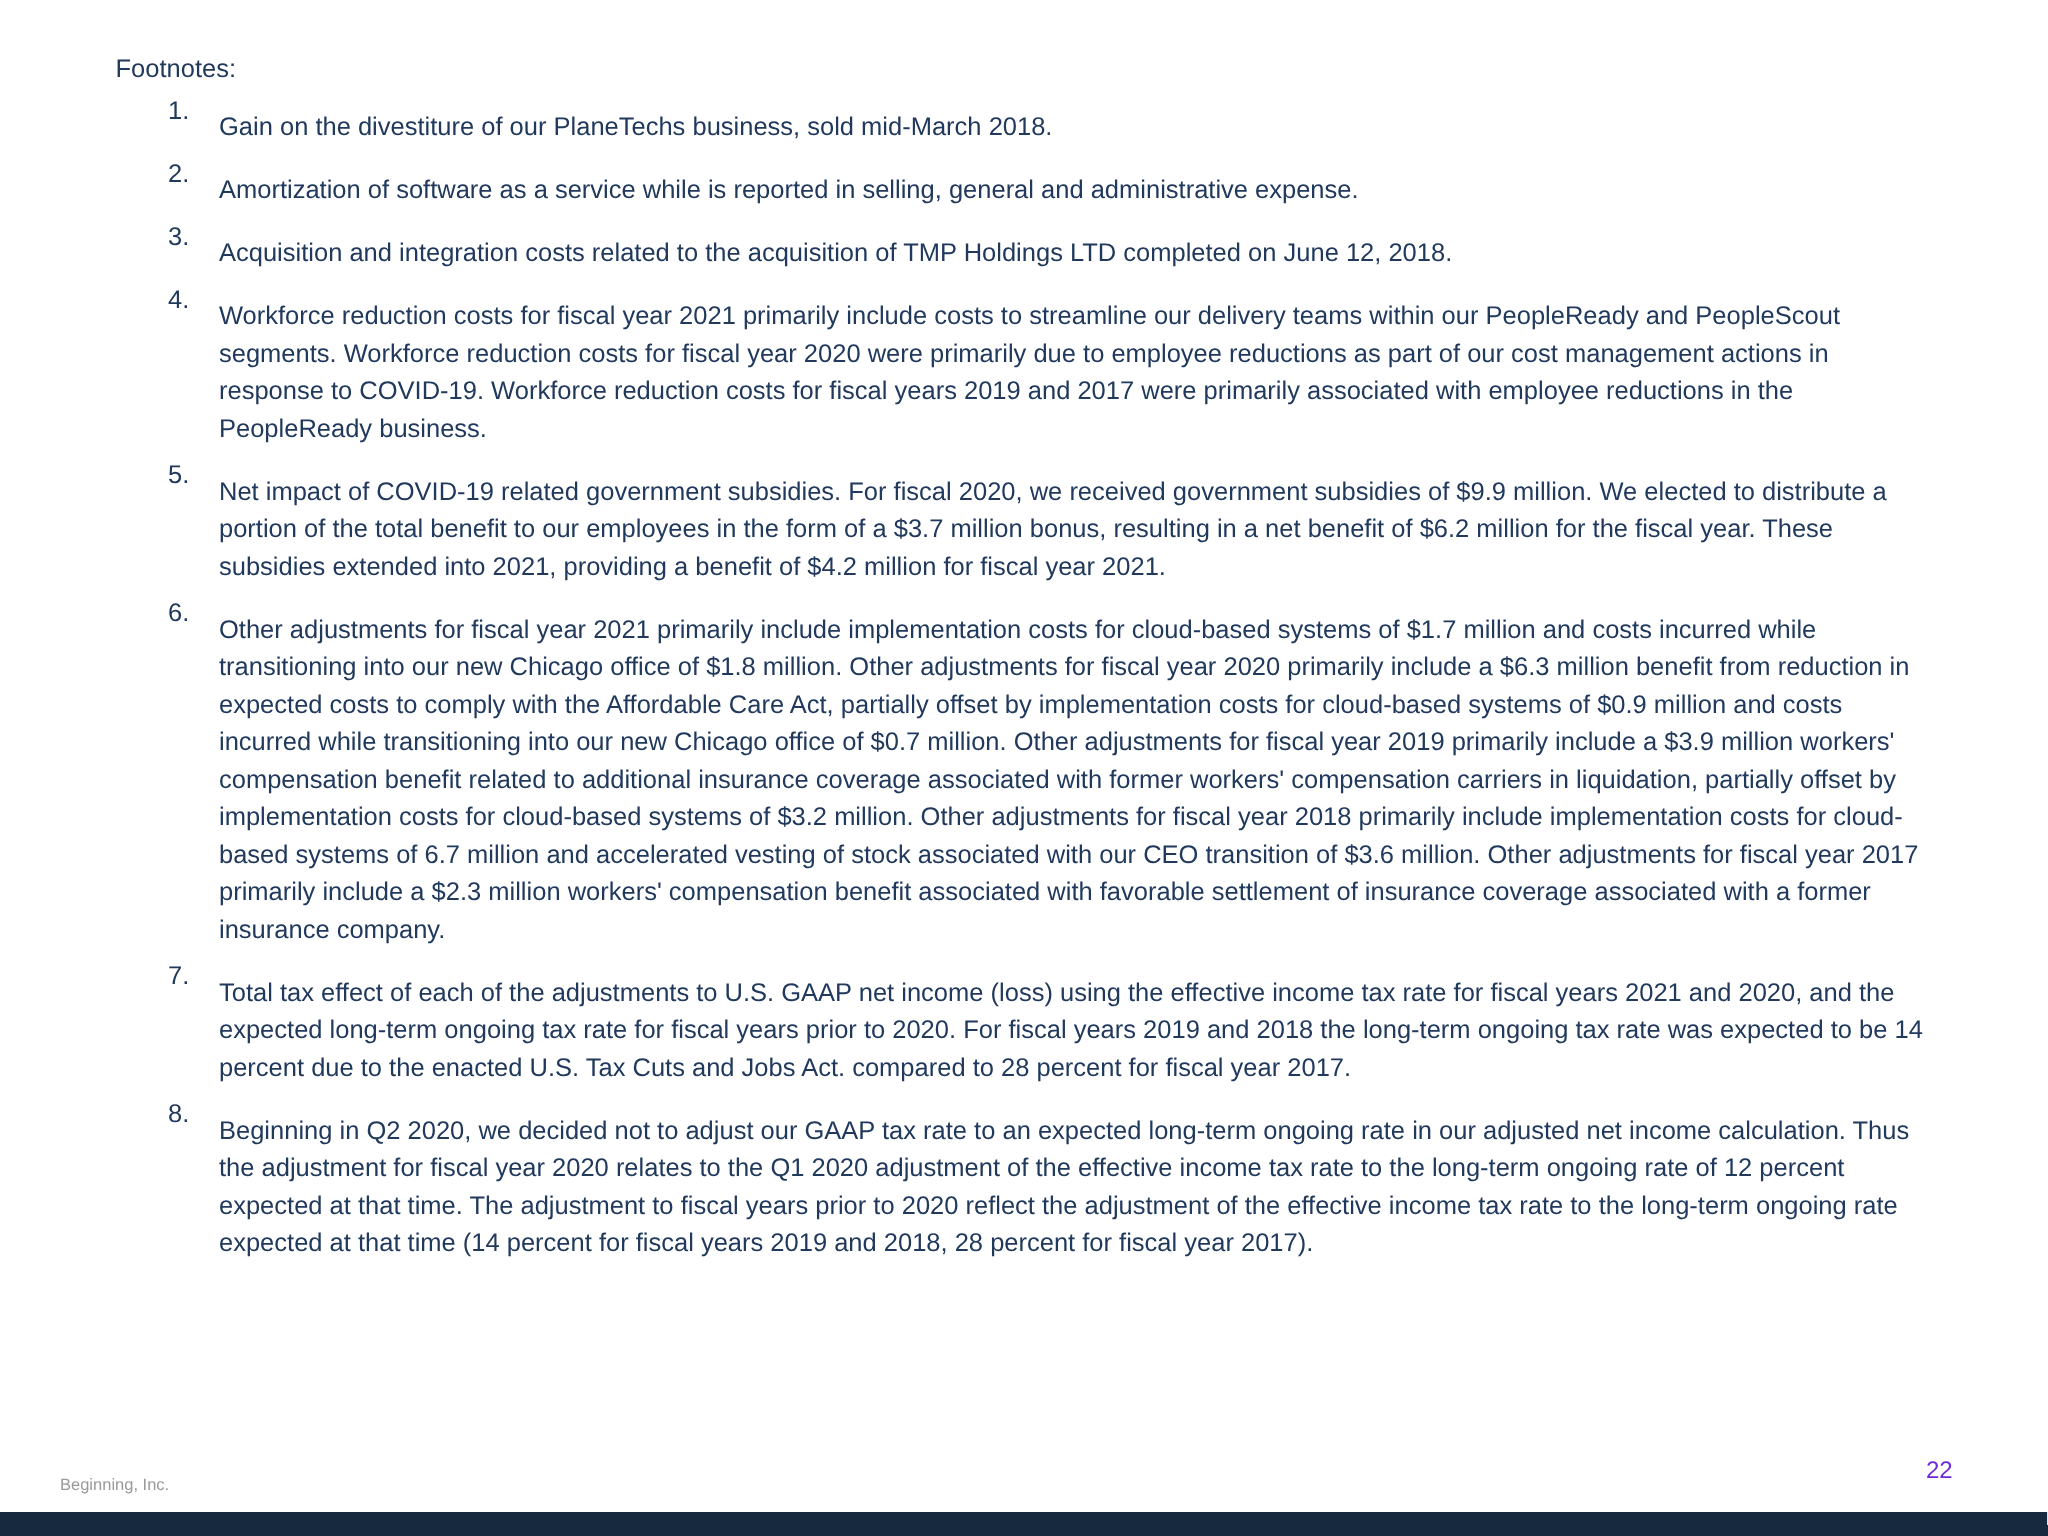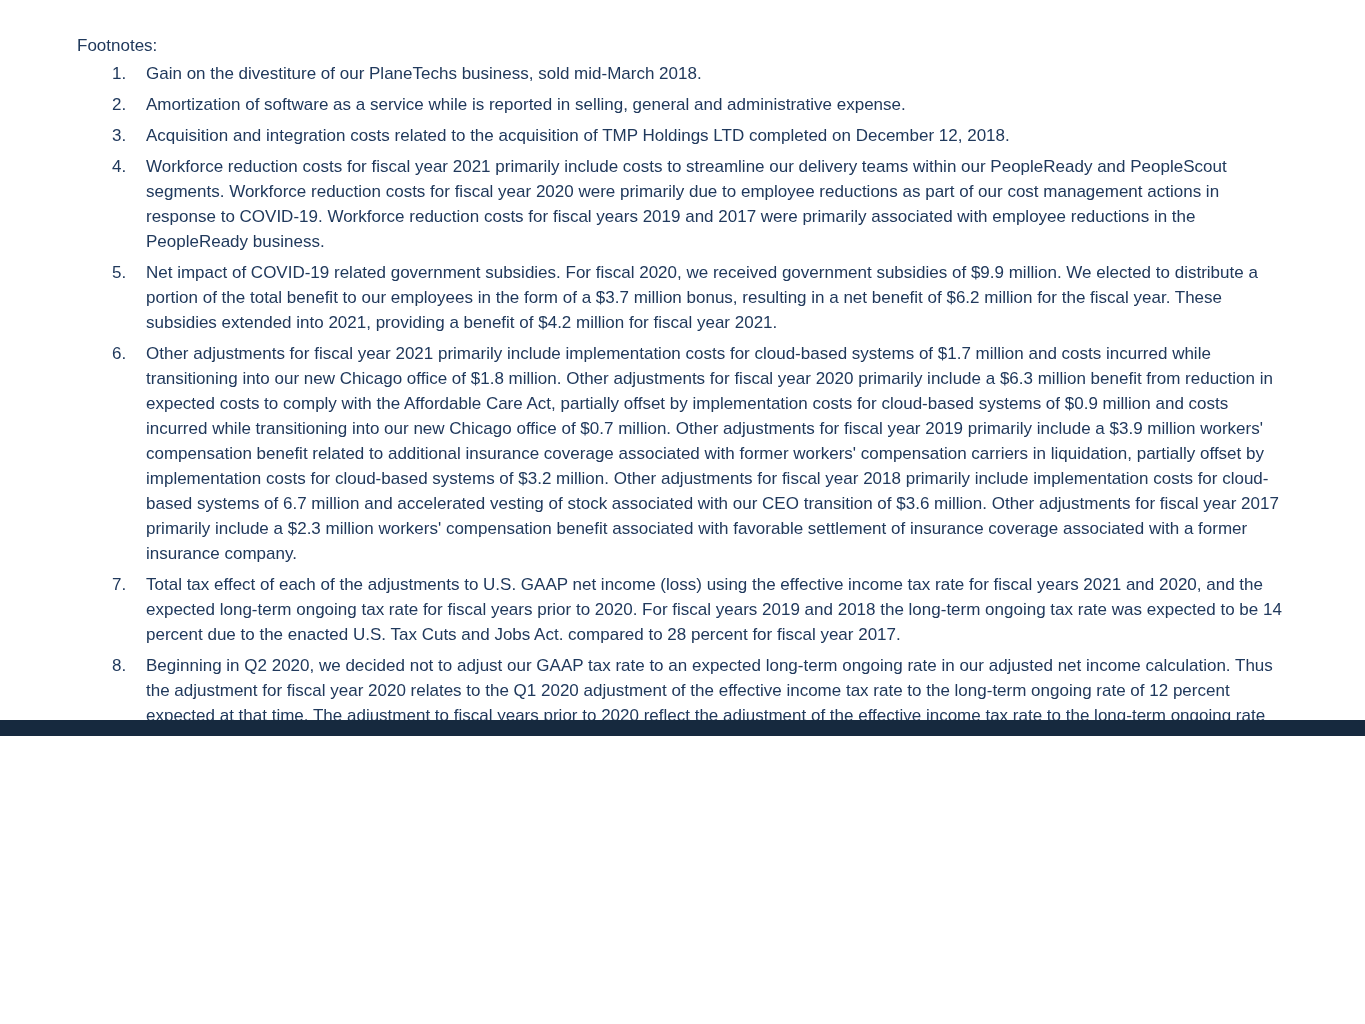--- a/index.html
+++ b/index.html
@@ -3,21 +3,21 @@
 <meta charset="utf-8">
 <style>
   html, body {
     margin: 0;
     padding: 0;
     background: #ffffff;
   }
   .slide {
     position: relative;
     width: 1365px;
-    height: 736px;
+    height: 1024px;
     background: #ffffff;
     overflow: hidden;
     font-family: "Liberation Sans", sans-serif;
     color: #20395c;
   }
   .title {
     position: absolute;
     left: 77px;
     top: 35px;
     font-size: 17px;
@@ -41,34 +41,35 @@
     line-height: 25px;
     color: #20395c;
   }
   ol.footnotes li .num {
     flex: 0 0 34px;
     width: 34px;
   }
   ol.footnotes li .txt {
     flex: 1 1 auto;
     max-width: 1138px;
+    margin-top: 11px;
   }
   .footer-company {
     position: absolute;
     left: 40px;
     top: 984px;
     font-size: 11px;
     color: #9a9a9a;
   }
   .page-number {
     position: absolute;
     left: 1284px;
     top: 972px;
-    font-size: 12px;
-    color: #be185d;
+    font-size: 16px;
+    color: #6d28d9;
   }
   .bottom-bar {
     position: absolute;
     left: 0;
     bottom: 0;
     width: 100%;
     height: 16px;
     background: #16293e;
   }
 </style>
@@ -83,21 +84,21 @@
     <li>
       <span class="num">1.</span>
       <span class="txt">Gain on the divestiture of our PlaneTechs business, sold mid-March 2018.</span>
     </li>
     <li>
       <span class="num">2.</span>
       <span class="txt">Amortization of software as a service while is reported in selling, general and administrative expense.</span>
     </li>
     <li>
       <span class="num">3.</span>
-      <span class="txt">Acquisition and integration costs related to the acquisition of TMP Holdings LTD completed on December 12, 2018.</span>
+      <span class="txt">Acquisition and integration costs related to the acquisition of TMP Holdings LTD completed on June 12, 2018.</span>
     </li>
     <li>
       <span class="num">4.</span>
       <span class="txt">Workforce reduction costs for fiscal year 2021 primarily include costs to streamline our delivery teams within our PeopleReady and PeopleScout segments. Workforce reduction costs for fiscal year 2020 were primarily due to employee reductions as part of our cost management actions in response to COVID-19. Workforce reduction costs for fiscal years 2019 and 2017 were primarily associated with employee reductions in the PeopleReady business.</span>
     </li>
     <li>
       <span class="num">5.</span>
       <span class="txt">Net impact of COVID-19 related government subsidies. For fiscal 2020, we received government subsidies of $9.9 million. We elected to distribute a portion of the total benefit to our employees in the form of a $3.7 million bonus, resulting in a net benefit of $6.2 million for the fiscal year. These subsidies extended into 2021, providing a benefit of $4.2 million for fiscal year 2021.</span>
     </li>
     <li>

